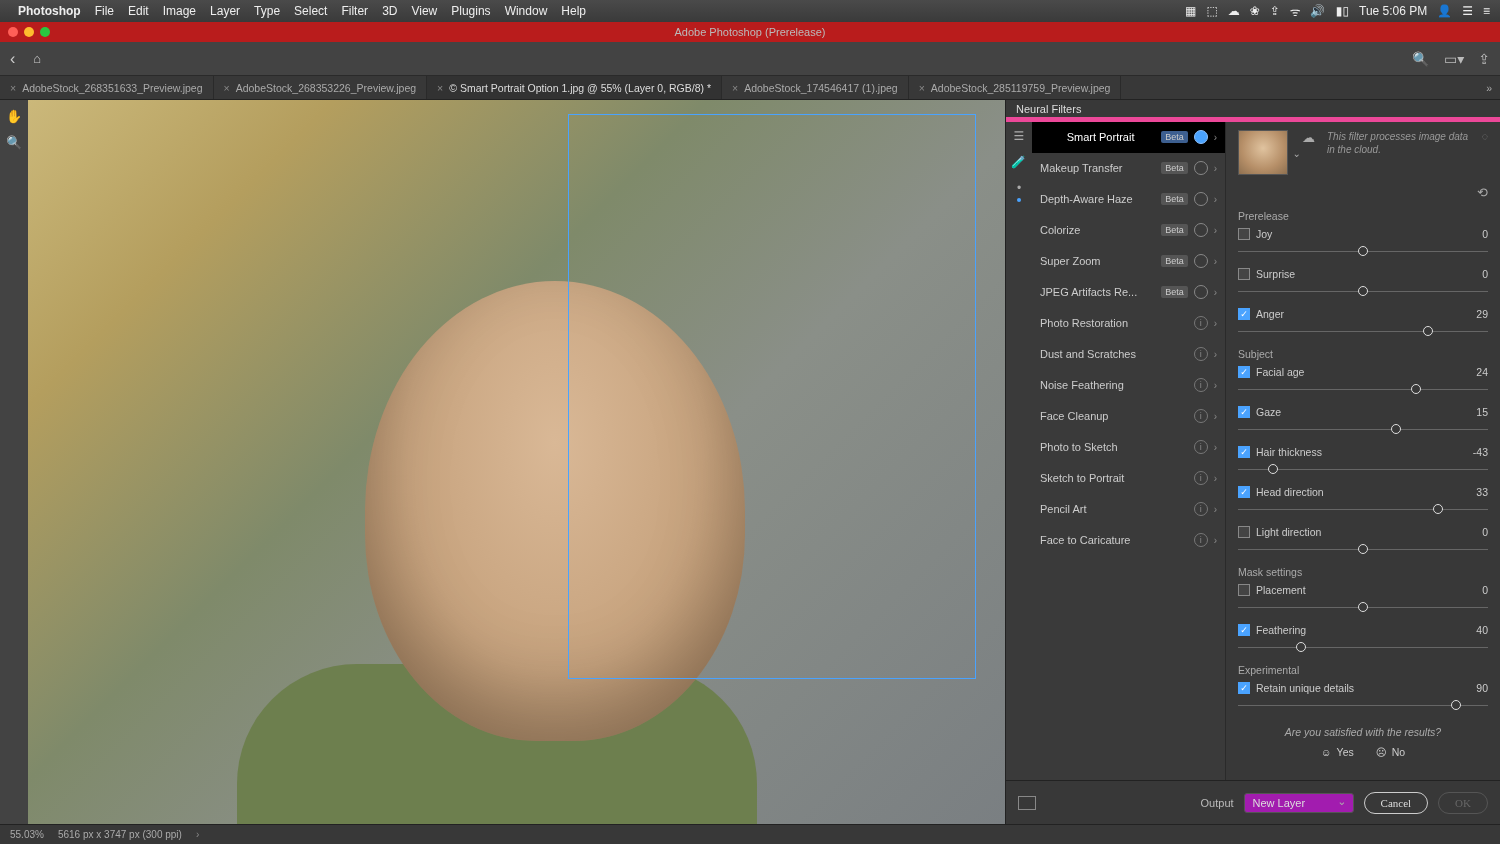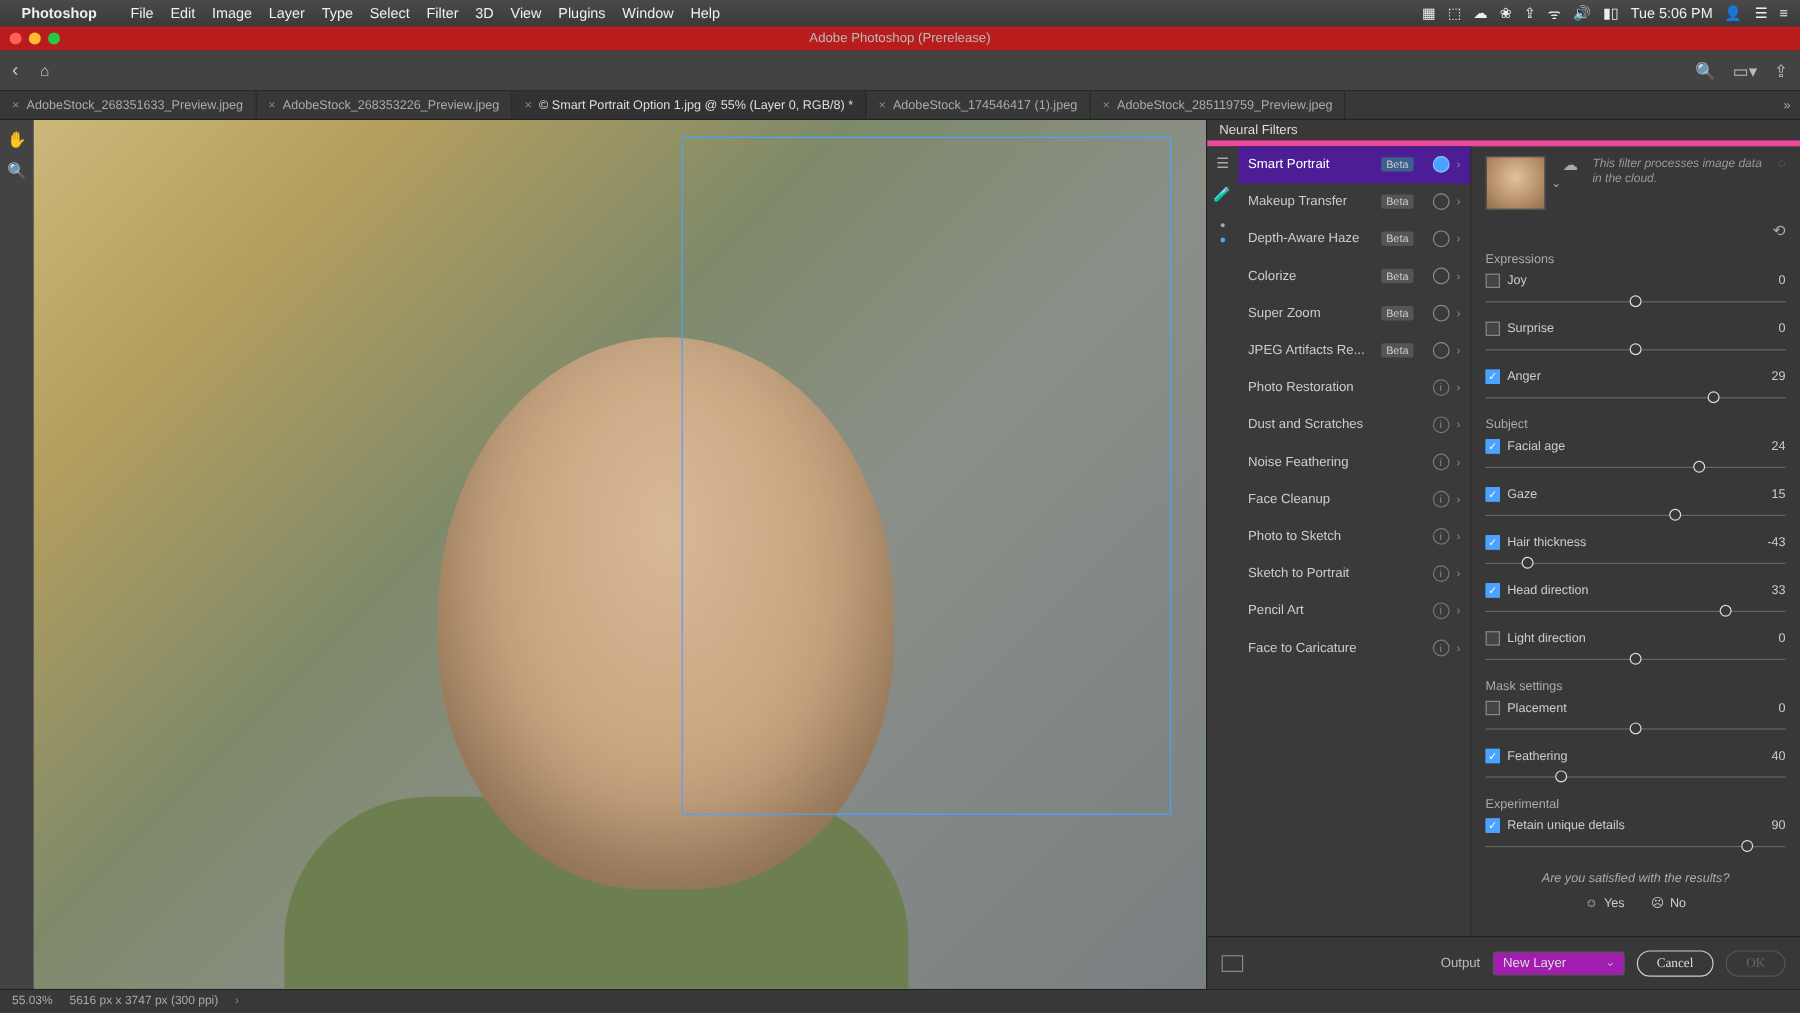--- a/index.html
+++ b/index.html
@@ -1,20 +1,20 @@
 <!DOCTYPE html>
 <html><head>
 <meta charset="utf-8">
 <style>
 * { margin: 0; padding: 0; box-sizing: border-box; font-family: -apple-system, "Helvetica Neue", sans-serif; }
 body { background: #323232; color: #ccc; font-size: 11px; width: 1500px; height: 844px; overflow: hidden; }
 
 .menubar { height: 22px; background: linear-gradient(#4a4a4a,#3a3a3a); display: flex; align-items: center; padding: 0 10px; color: #eee; font-size: 12px; }
 .menubar .apple { margin-right: 8px; font-size: 14px; }
-.menubar .appname { font-weight: 600; margin-right: 28px; }
+.menubar .appname { font-weight: 600; margin-right: 14px; }
 .menubar .menuitem { margin-right: 14px; cursor: default; }
 .menubar .right { margin-left: auto; display: flex; align-items: center; gap: 10px; }
 .menubar .right span { font-size: 12px; }
 
 .titlebar { height: 20px; background: #b91c1c; display: flex; align-items: center; justify-content: center; color: #bbb; font-size: 11px; position: relative; }
 .titlebar .dots { position: absolute; left: 8px; display: flex; gap: 6px; }
 .titlebar .dot { width: 10px; height: 10px; border-radius: 50%; }
 .titlebar .dot.r { background: #ff5f57; } .titlebar .dot.y { background: #febc2e; } .titlebar .dot.g { background: #28c840; }
 
 .toolbar { height: 34px; background: #434343; display: flex; align-items: center; padding: 0 10px; border-bottom: 1px solid #2a2a2a; }
@@ -38,23 +38,23 @@
 .canvas .shirt { position:absolute; bottom:0; left:48%; transform:translateX(-50%); width:520px; height:160px; background:#6d7f4e; border-radius:120px 120px 0 0; }
 .canvas .selection { position:absolute; border: 1.5px solid #4aa3ff; left:540px; top:14px; width:408px; height:565px; }
 .rightpanel { width: 495px; background: #383838; display: flex; flex-direction: column; border-left:1px solid #222; }
 .rp-title { height: 22px; display:flex; align-items:center; padding: 0 10px; color:#ddd; font-size:11px; border-bottom:5px solid #ec4899; }
 .rp-body { flex:1; display:flex; }
 .filterlist { width: 220px; background: #3a3a3a; border-right:1px solid #2a2a2a; display:flex; }
 .filterlist .fl-icons { width: 26px; display:flex; flex-direction:column; align-items:center; padding-top:6px; gap:10px; }
 .filterlist .fl-icons .ic { width:16px; height:16px; display:flex; align-items:center; justify-content:center; color:#aaa; font-size:12px; }
 .filterlist .fl-items { flex:1; }
 .fl-row { height: 31px; display:flex; align-items:center; padding: 0 8px; color:#ccc; font-size:11px; cursor:default; border-bottom:1px solid rgba(0,0,0,0); }
-.fl-row.active { background:#4c1d95; color:#fff; }
+.fl-row.active { background:#000000; color:#fff;text-align:center; }
 .fl-row .name { flex:1; white-space:nowrap; overflow:hidden; text-overflow:ellipsis; }
-.fl-row .beta { font-size:9px; background:#555; color:#ccc; border-radius:2px; padding:1px 4px; margin-right:16px; }
+.fl-row .beta { font-size:9px; background:#555; color:#ccc; border-radius:2px; padding:1px 4px; margin-right:6px; }
 .fl-row.active .beta{background:#3d5f90;}
 .fl-row .toggle { width:14px; height:14px; border:1.3px solid #888; border-radius:50%; margin-right:6px; }
 .fl-row.active .toggle { border-color:#8fc3ff; background:#4aa3ff; }
 .fl-row .info { width:14px; height:14px; border:1px solid #777; border-radius:50%; color:#888; font-size:9px; display:flex; align-items:center; justify-content:center; margin-right:6px; }
 .fl-row .chev { color:#888; font-size:10px; }
 
 .filterdetail { flex:1; padding: 8px 12px 8px 12px; overflow-y:auto; font-size:10.5px; color:#ccc; }
 .fd-header { display:flex; align-items:flex-start; gap:12px; margin-bottom:10px; }
 .fd-thumb { width:50px; height:45px; background: radial-gradient(circle at 50% 40%, #e0c39f 0%, #b68f68 60%, #8e7050 100%); border:1px solid #555; position:relative; }
 .fd-thumb .dd { position:absolute; right:-14px; top:50%; transform:translateY(-50%); color:#aaa; font-size:10px; }
@@ -273,21 +273,21 @@
             <div class="fd-thumb">
                 <span class="dd">⌄</span>
               </div>
           </div>
           <span class="fd-cloud">☁</span>
           <span class="fd-note">This filter processes image data in the cloud.</span>
           <span style="color:#888;">◌</span>
         </div>
         <div style="text-align:right;"><span class="fd-reset">⟲</span></div>
 
-        <div class="fd-section">Expressions</div>
+        <div class="fd-section">Prerelease</div>
         <div id="sl-joy" class="fd-slider">
             <div class="row">
               <span class="cb "></span>
               <span class="lbl">Joy</span>
               <span class="val">0</span>
             </div>
             <div class="track">
               <div class="line"></div>
               <div class="knob" style="left:50%"></div>
             </div>

